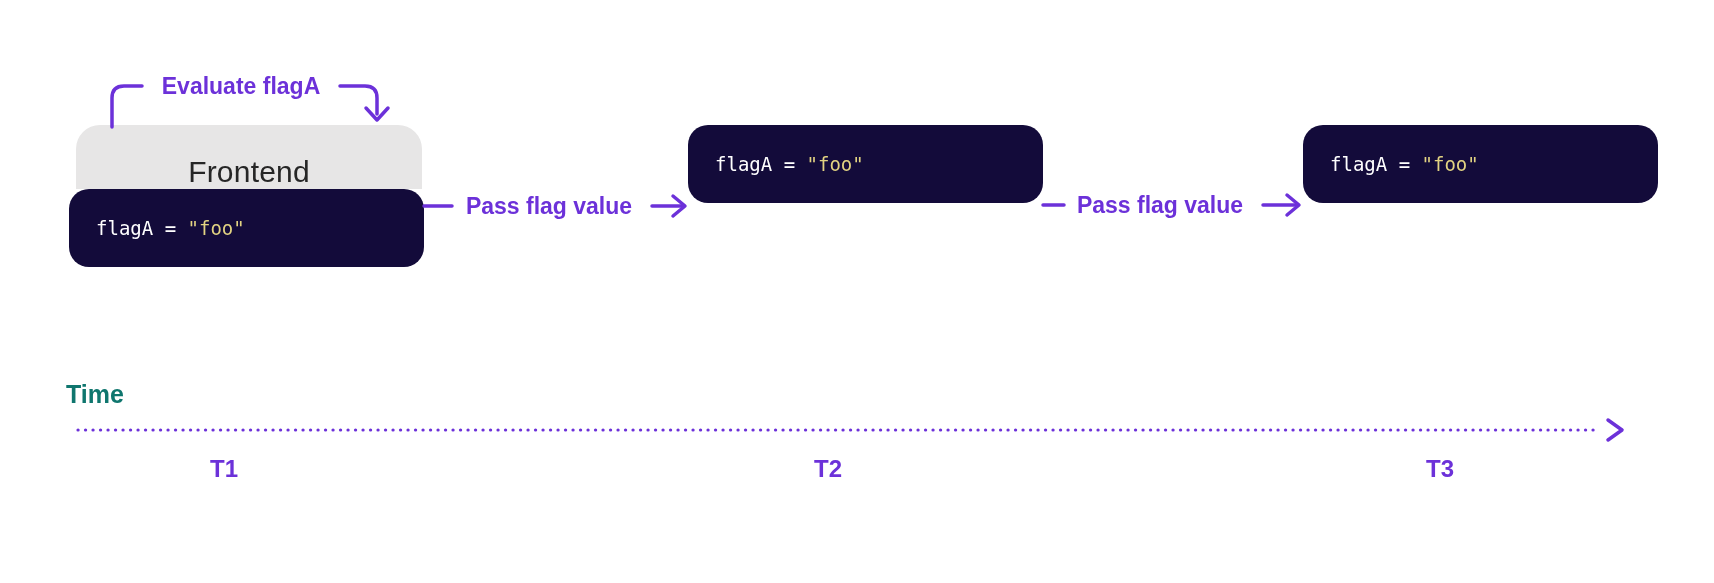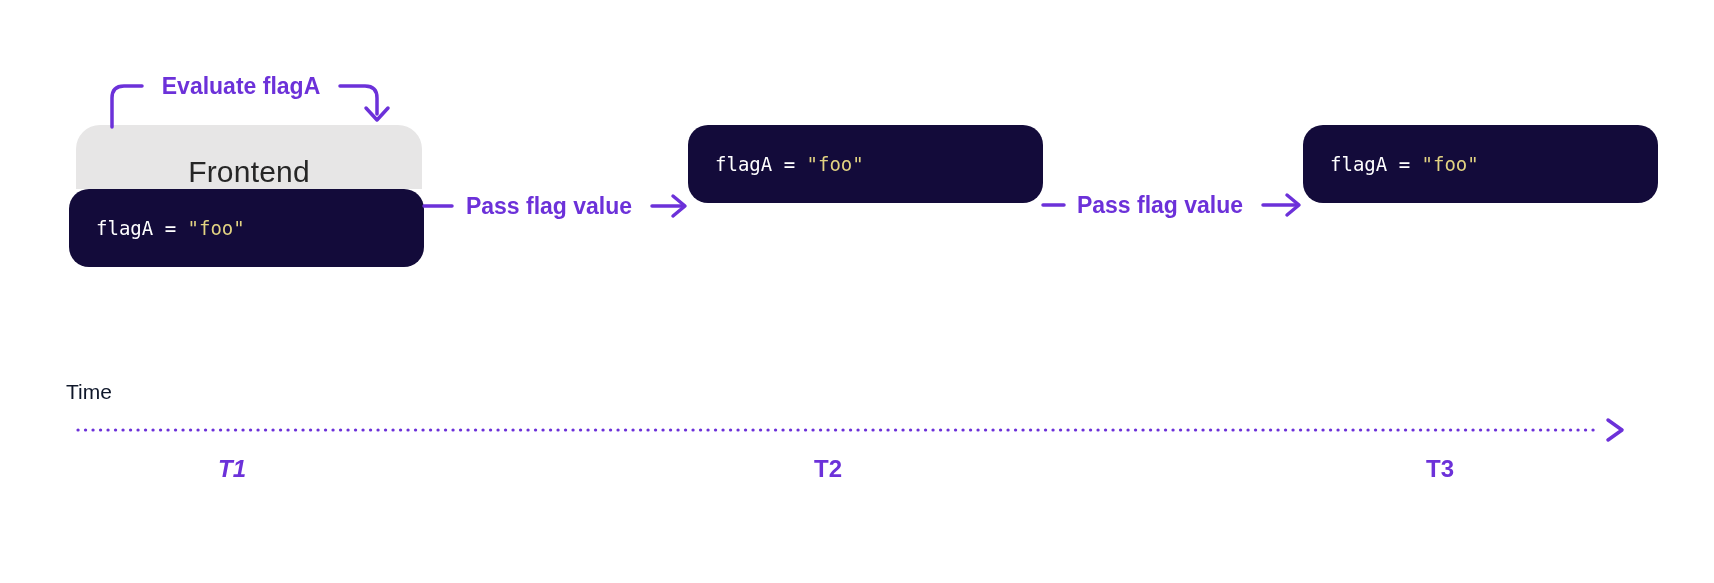--- a/index.html
+++ b/index.html
@@ -76,33 +76,33 @@
     stroke-width: 3.2;
     fill: none;
     stroke-linecap: round;
     stroke-dasharray: 0.1 7.4;
   }
   
   .time-label {
     position: absolute;
     left: 66px;
     top: 380px;
-    font-size: 21px;
-    font-weight: normal;
-    color: #0f172a;
+    font-size: 25px;
+    font-weight: bold;
+    color: #0f766e;
   }
   .tick-label {
     position: absolute;
     top: 455px;
     transform: translateX(-50%);
     font-size: 24px;
     font-weight: bold;
     color: #6c31d9;
   }
-  .tick-t1 { left: 232px; font-style: italic;  }
+  .tick-t1 { left: 224px;  }
   .tick-t2 { left: 828px;  }
   .tick-t3 { left: 1440px; }
 </style>
 </head>
 <body>
 
 <div class="canvas">
 
   <div class="service-box box-frontend">
     <div class="service-header">

